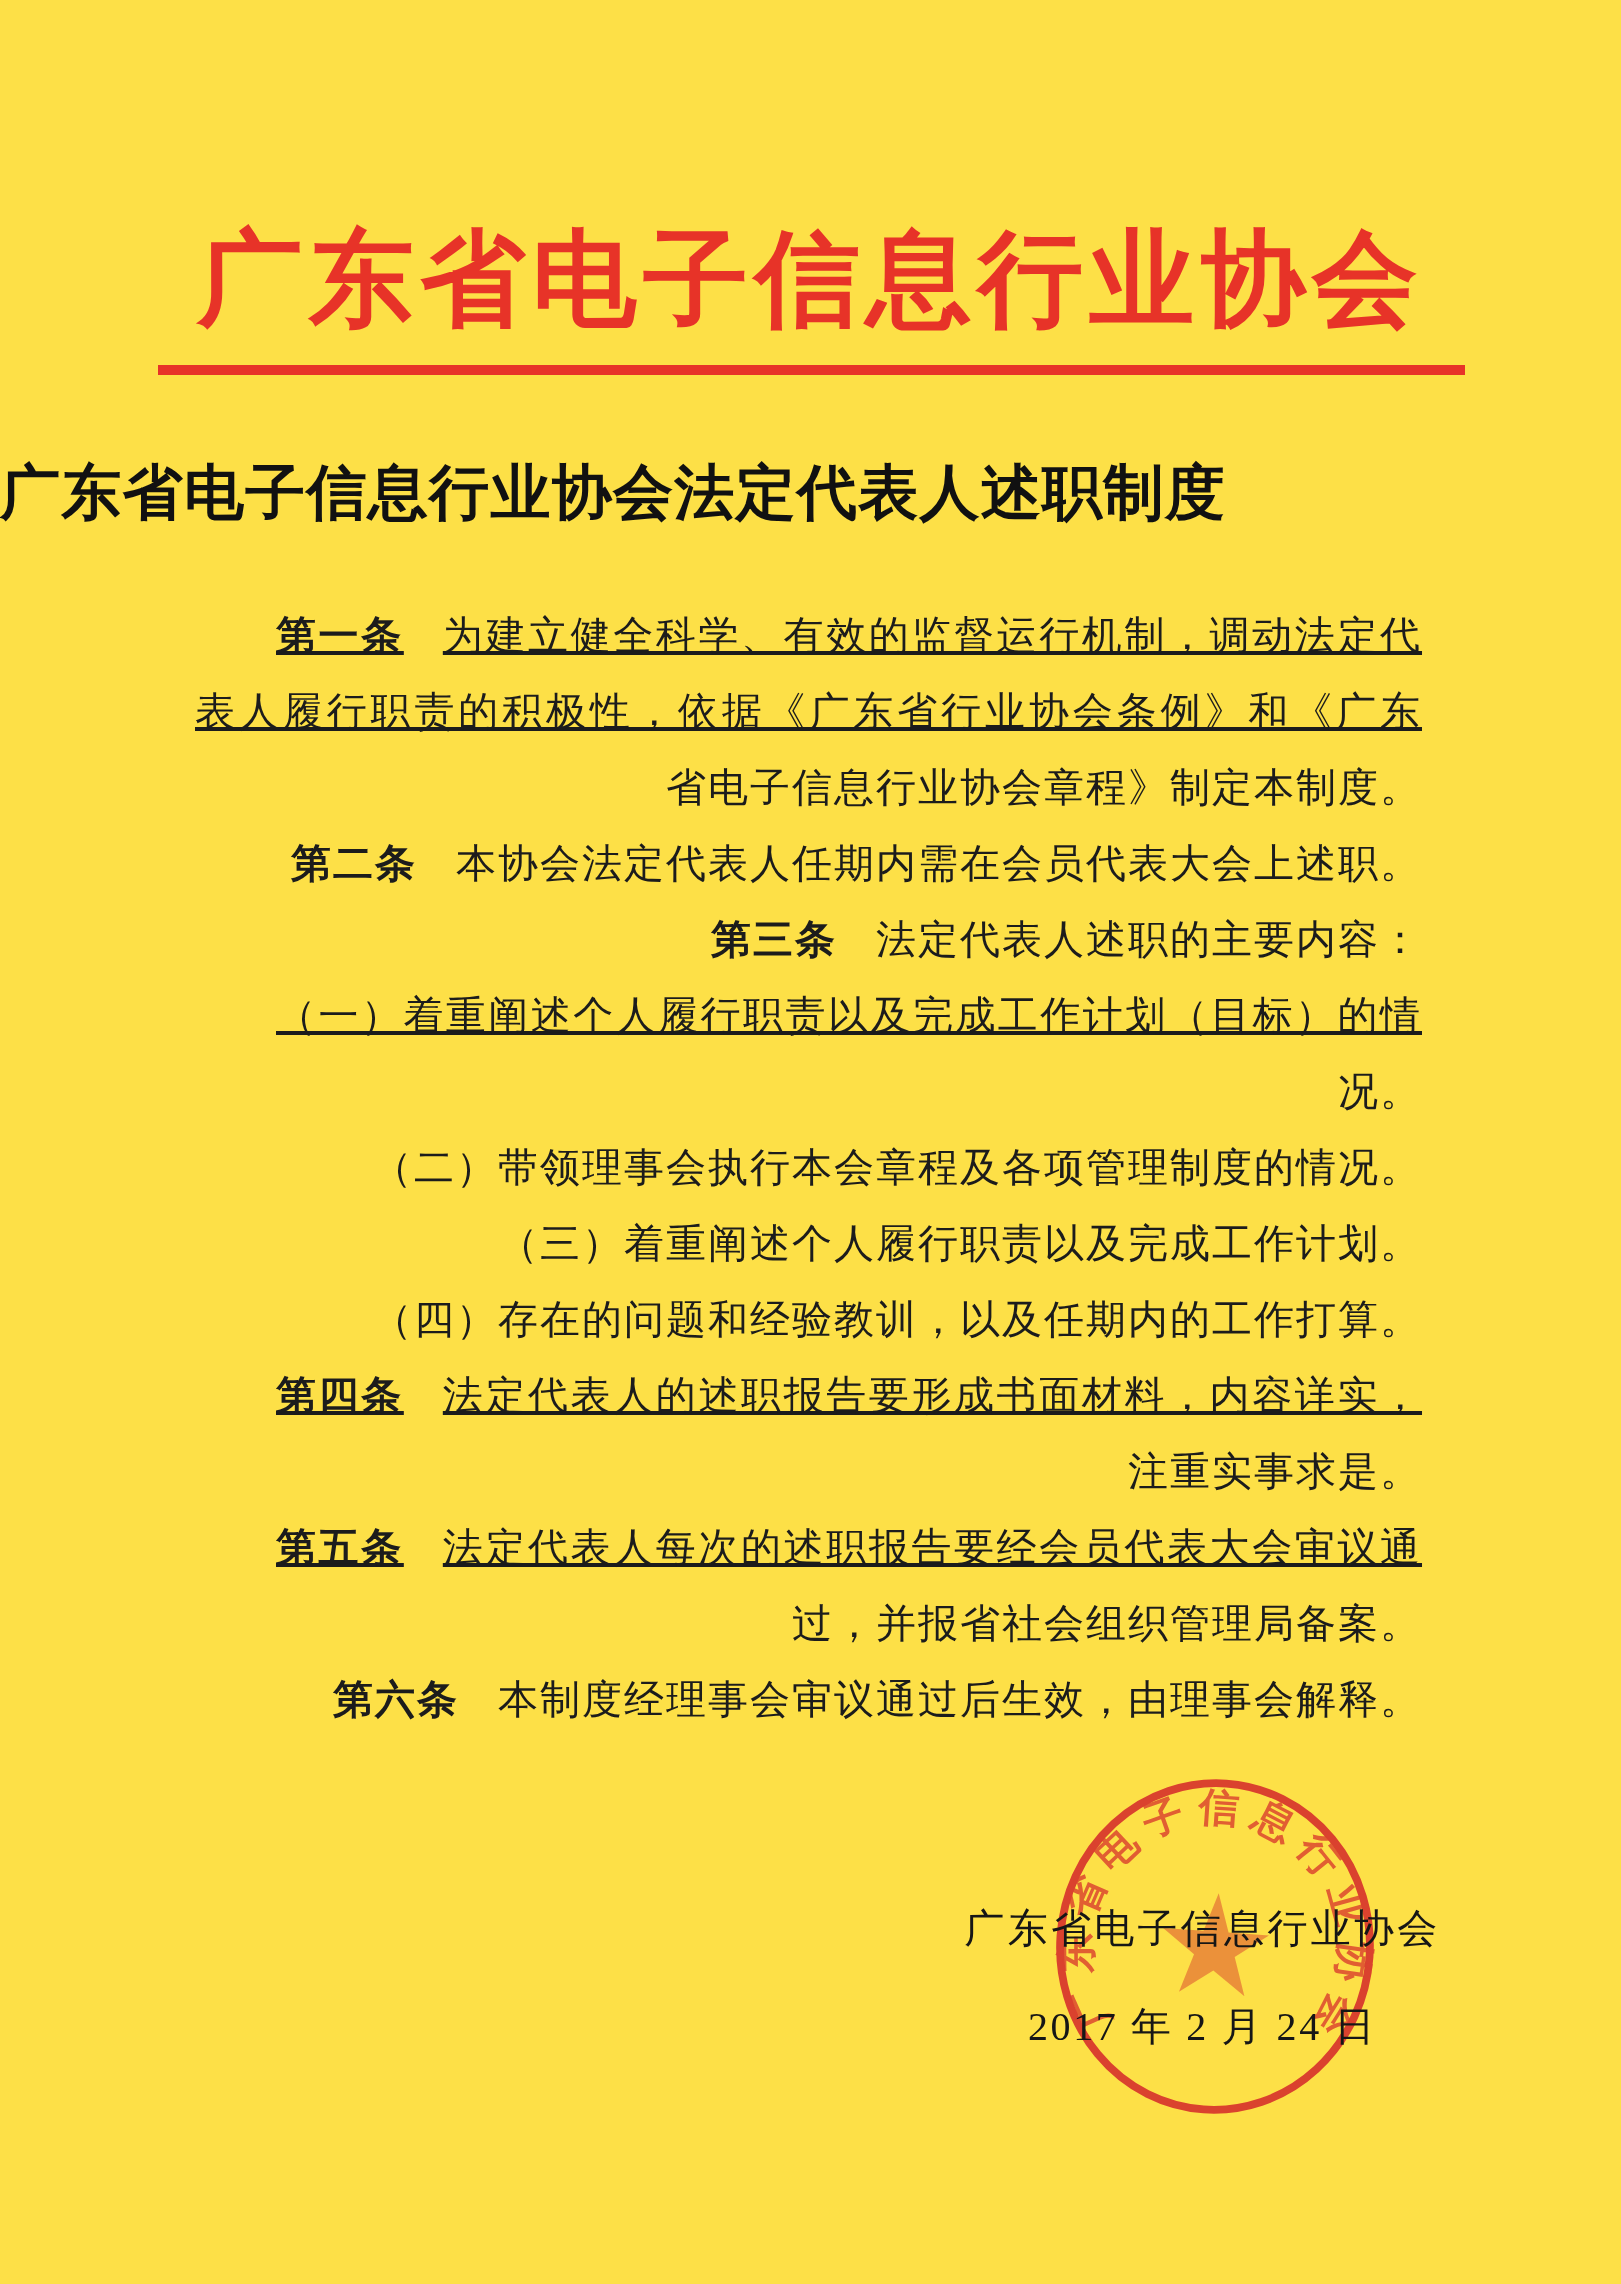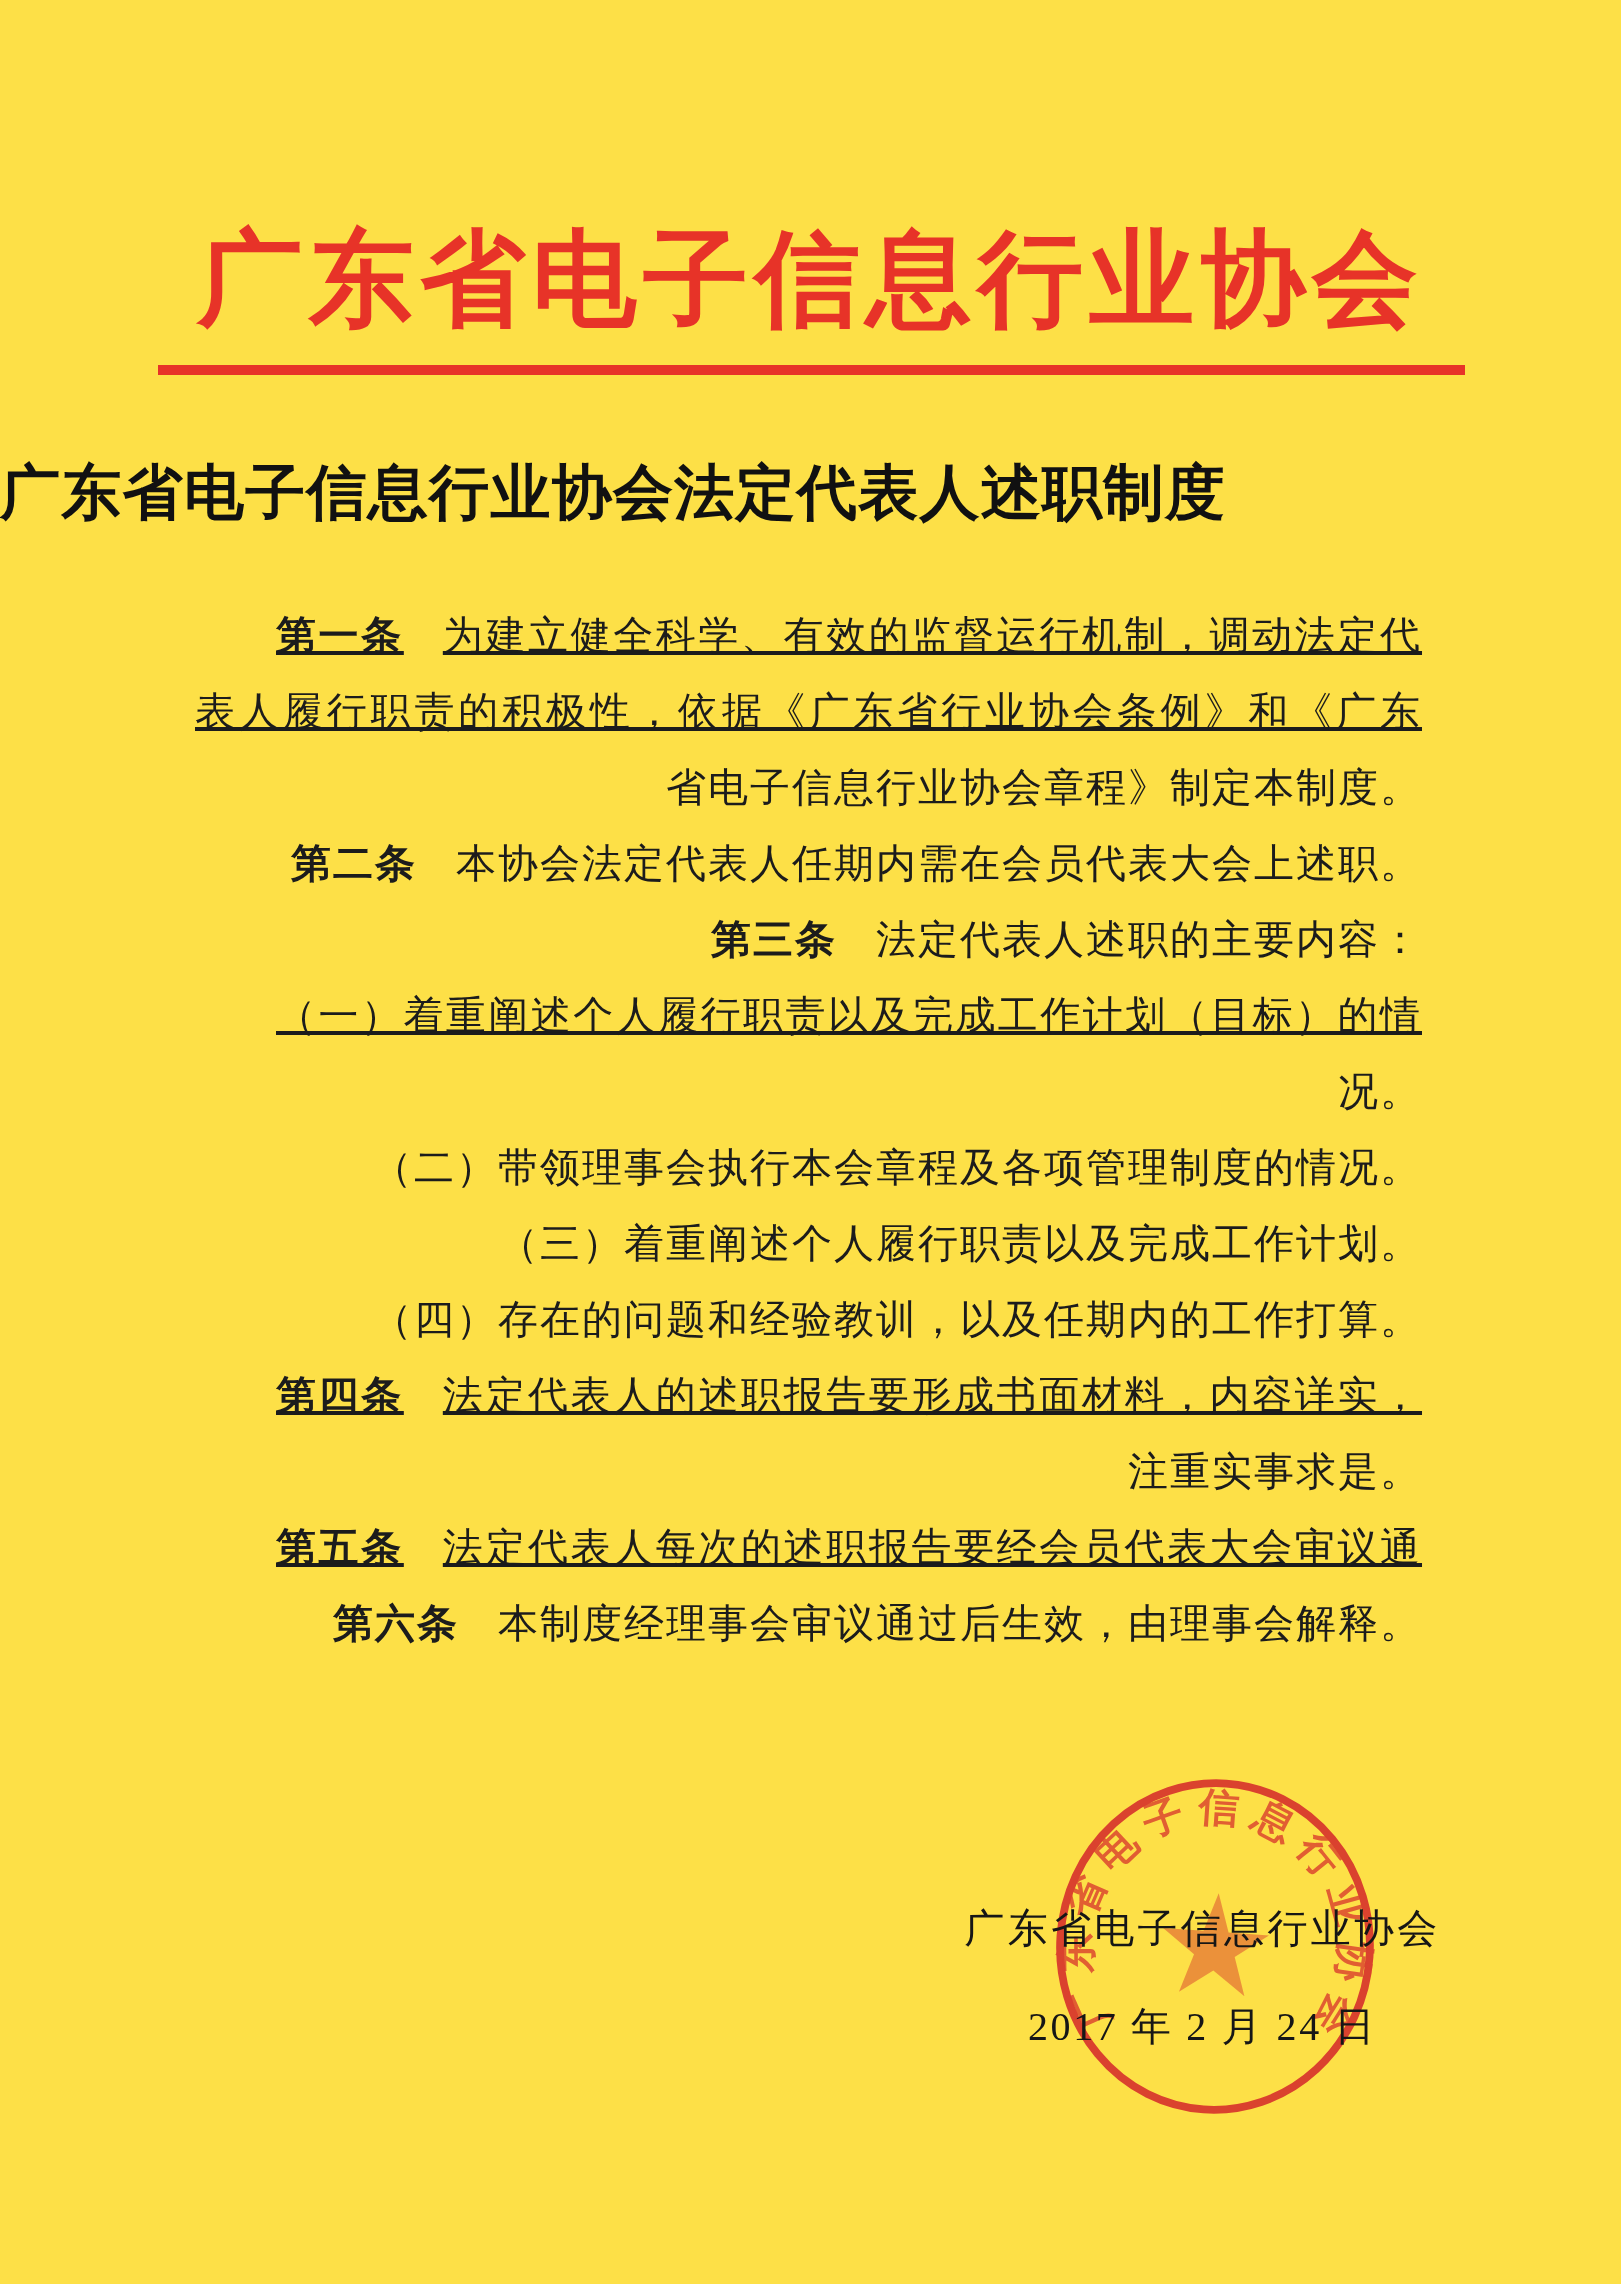--- a/index.html
+++ b/index.html
@@ -113,20 +113,21 @@
     <div class="line indent"><span class="leader">第二条</span><span>本协会法定代表人任期内需在会员代表大会上述职。</span></div>
     <div class="line indent"><span class="leader">第三条</span><span>法定代表人述职的主要内容：</span></div>
     <div class="line indent full"><span class="leader"></span><span>（一）着重阐述个人履行职责以及完成工作计划（目标）的情</span></div>
     <div class="line"><span class="leader"></span><span>况。</span></div>
     <div class="line indent"><span class="leader"></span><span>（二）带领理事会执行本会章程及各项管理制度的情况。</span></div>
     <div class="line indent"><span class="leader"></span><span>（三）着重阐述个人履行职责以及完成工作计划。</span></div>
     <div class="line indent"><span class="leader"></span><span>（四）存在的问题和经验教训，以及任期内的工作打算。</span></div>
     <div class="line indent full"><span class="leader">第四条</span><span>法定代表人的述职报告要形成书面材料，内容详实，</span></div>
     <div class="line"><span class="leader"></span><span>注重实事求是。</span></div>
     <div class="line indent full"><span class="leader">第五条</span><span>法定代表人每次的述职报告要经会员代表大会审议通</span></div>
+    <div class="line"><span class="leader"></span><span>过，并报省社会组织管理局备案。</span></div>
     <div class="line indent"><span class="leader">第六条</span><span>本制度经理事会审议通过后生效，由理事会解释。</span></div>
   </div>
 
   <div class="seal">
     <svg viewBox="0 0 500 524" xmlns="http://www.w3.org/2000/svg">
       <g transform="rotate(4 250 262)" opacity="0.92">
         <ellipse cx="250" cy="262" rx="238" ry="251" fill="none" stroke="#d8352c" stroke-width="12"></ellipse>
         <polygon points="250,180 269.3,239.1 331.5,239.3 281.3,276 300.4,335.3 250,298.8 199.6,335.3 218.7,276 168.5,239.3 230.7,239.1" fill="#d8352c" opacity="0.5"></polygon>
         <path id="sealTextPath" d="M 102.9 385.5 A 192 192 0 1 1 397.1 385.5" fill="none"></path>
         <text font-size="62" font-weight="bold" font-family="Liberation Serif, DejaVu Serif, serif" fill="#d8352c" opacity="0.82" letter-spacing="17">

